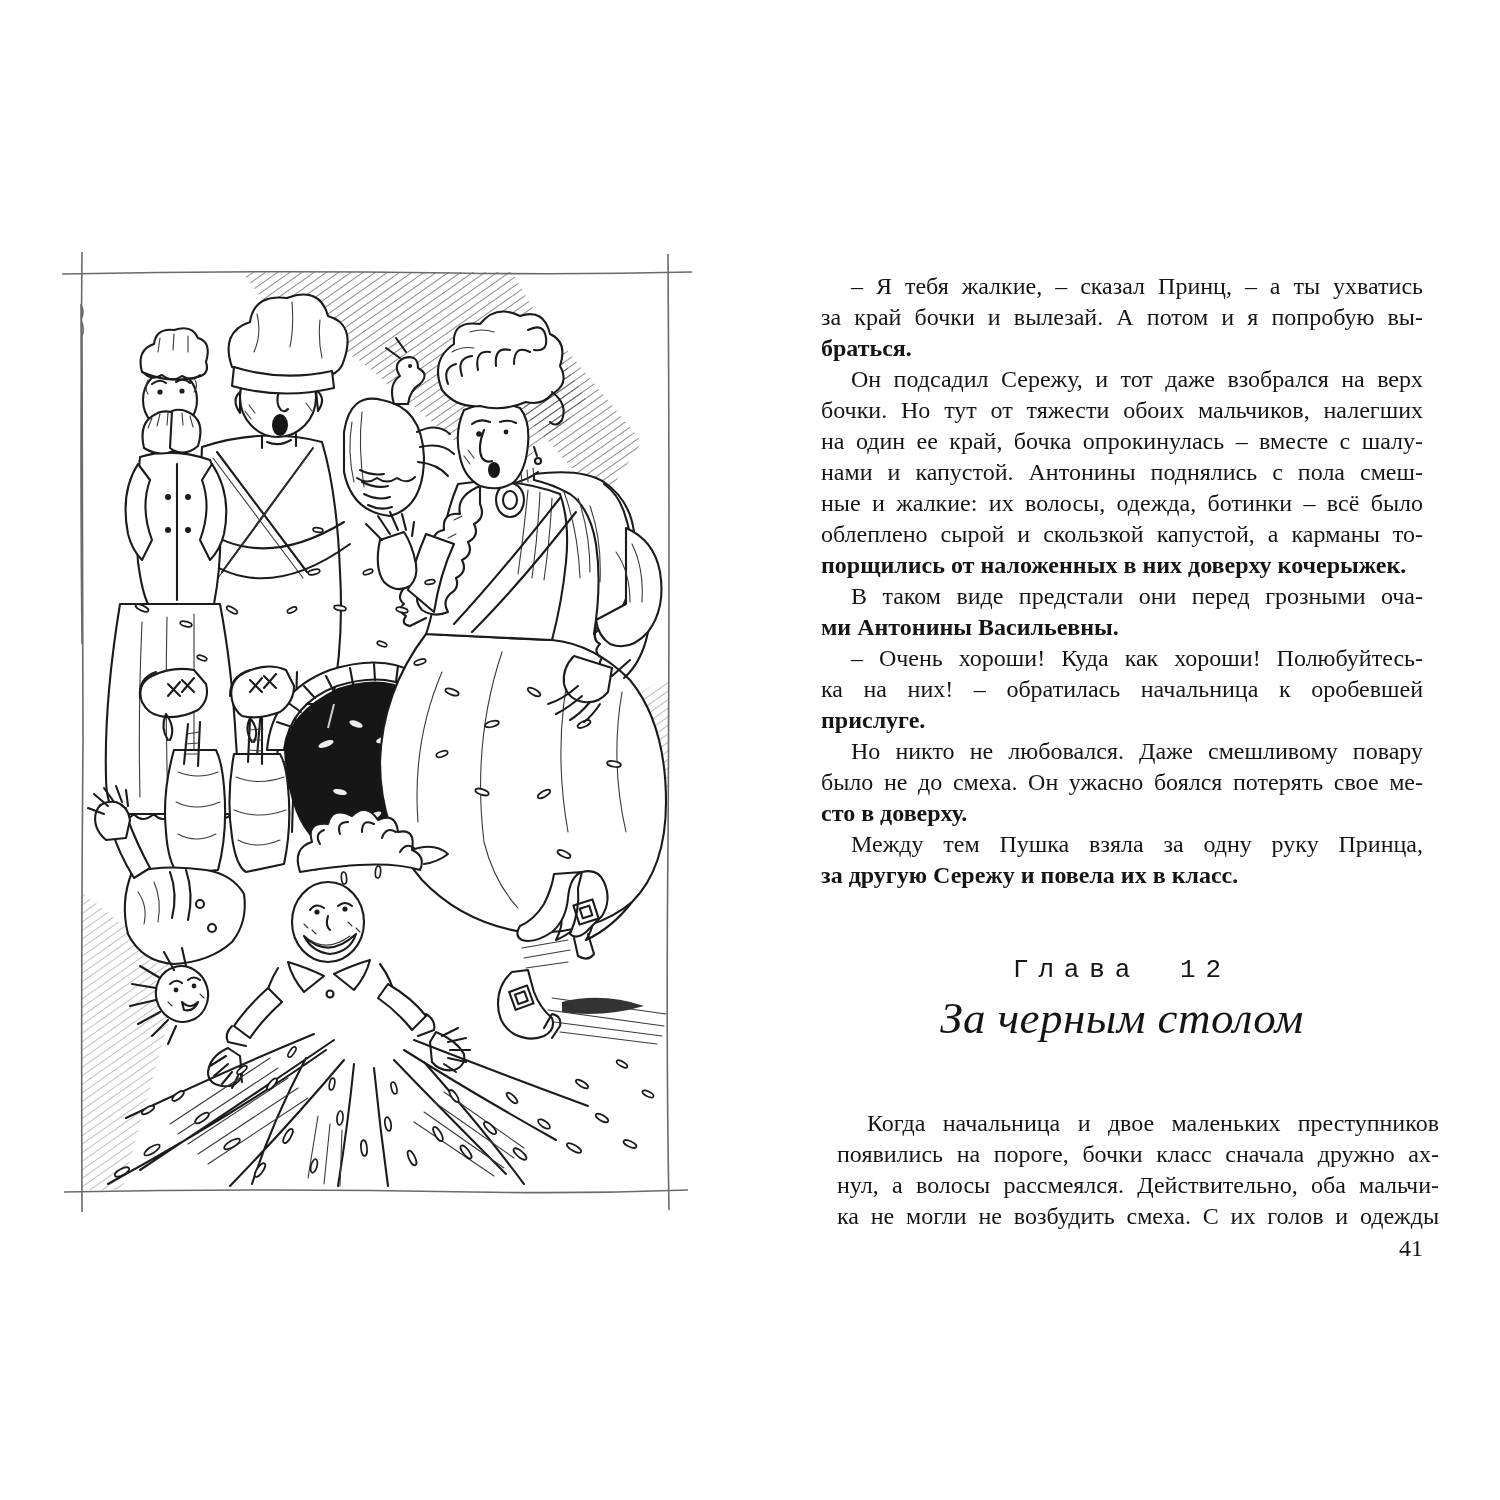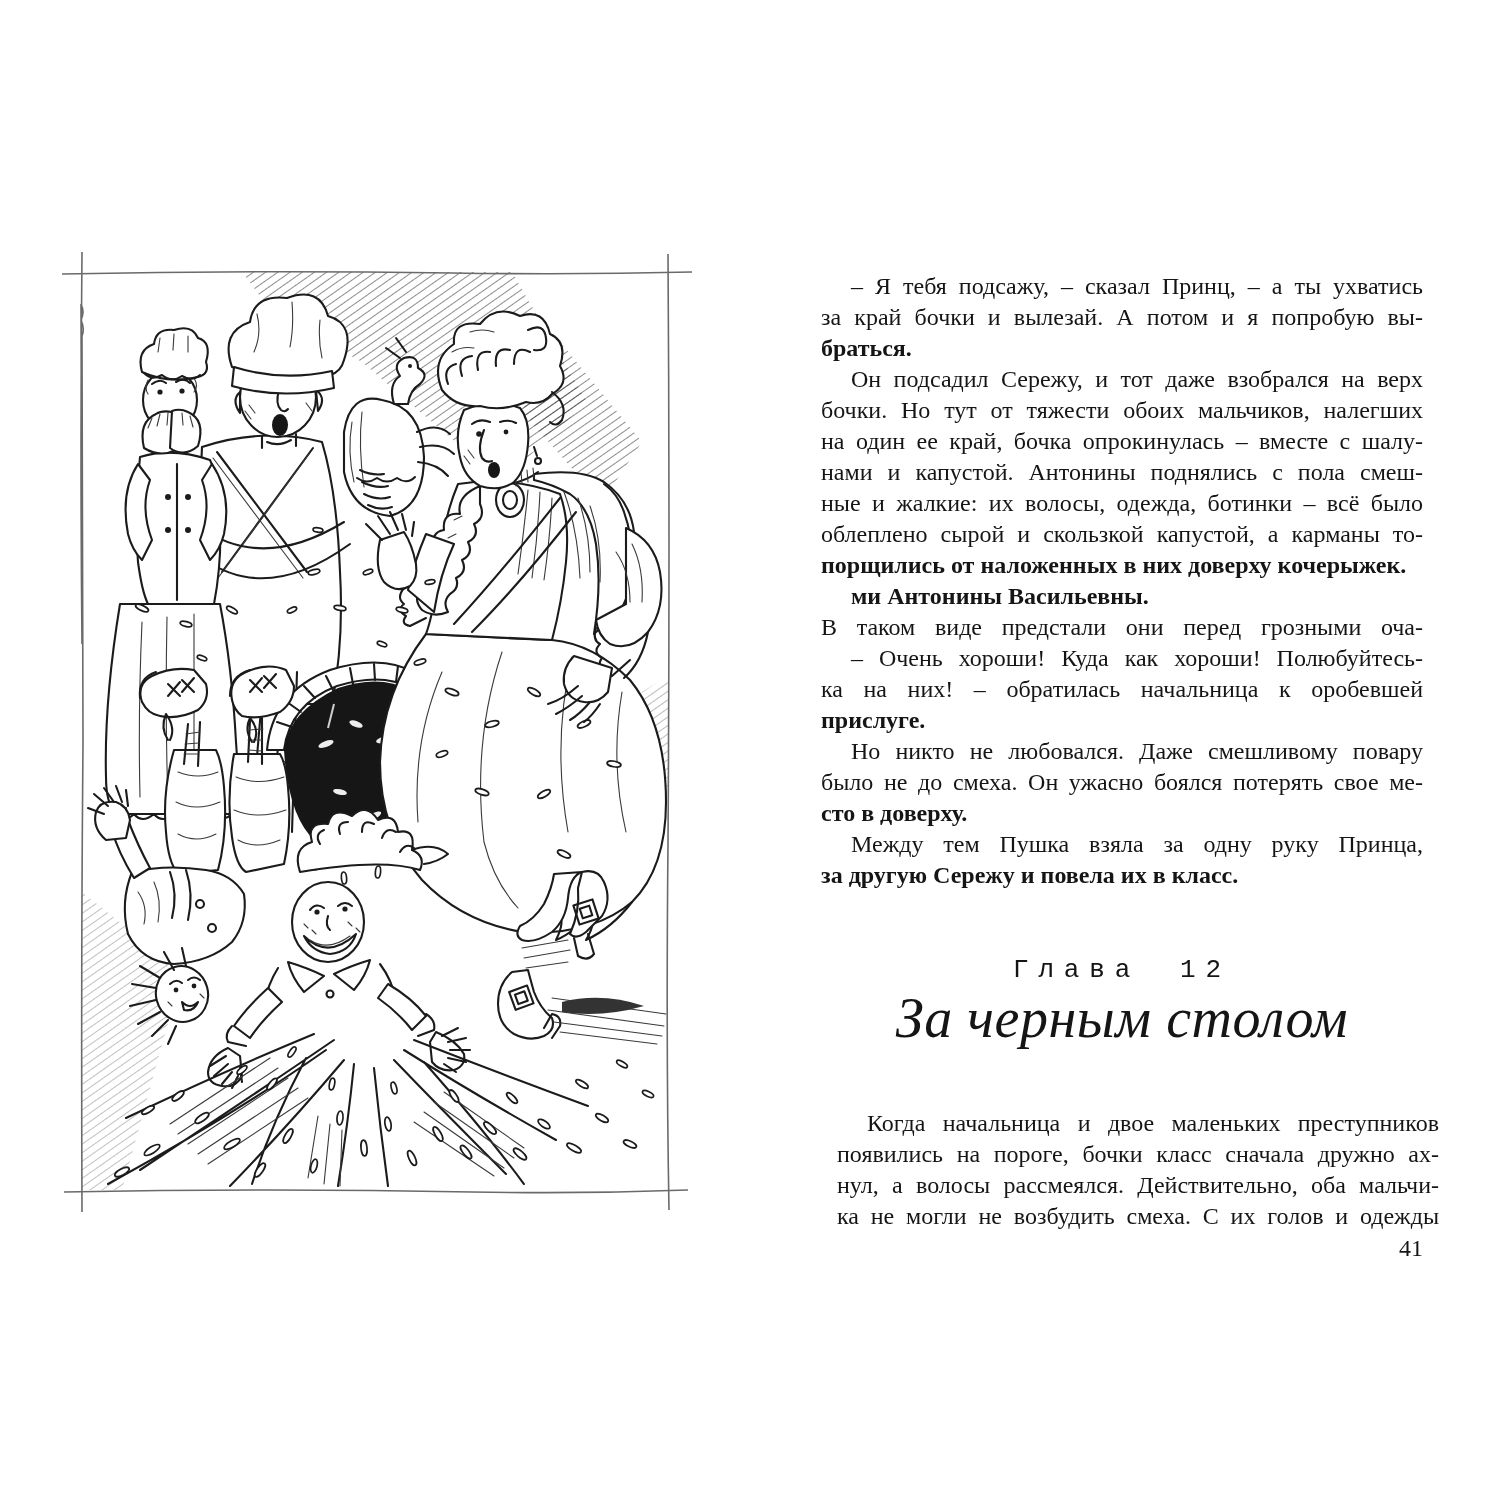--- a/index.html
+++ b/index.html
@@ -23,21 +23,21 @@
   
   .tblock{position:absolute;left:821px;width:602px;font-size:24px;line-height:31px;}
   .line{text-align:justify;text-align-last:justify;white-space:normal;}
   .line.pl{text-align-last:left;font-weight:bold;}
   .para .line:first-child{text-indent:30px;}
   #block1{top:271px;}
   #block2{top:1108px;margin-left:16px;}
   .chapter-label{position:absolute;left:821px;top:954px;width:602px;text-align:center;
        font-size:26px;line-height:32px;letter-spacing:.38em;word-spacing:.55em;font-family:Liberation Mono, monospace;}
   .chapter-title{position:absolute;left:821px;top:992px;width:602px;text-align:center;
-       font-style:italic;font-size:56px;line-height:52px;letter-spacing:.01em;}
+       font-style:italic;font-size:45px;line-height:52px;letter-spacing:.01em;}
   .pagenum{position:absolute;left:821px;top:1214px;width:602px;text-align:right;
        font-size:24px;line-height:28px;margin-top:20px;}
 </style>
 </head>
 <body>
 
 <div class="page">
   <div class="illu">
   <svg viewBox="0 0 650 980" xmlns="http://www.w3.org/2000/svg">
     <defs>
@@ -326,36 +326,36 @@
       <path class="frame" d="M30,8 Q28,200 30,400 L29,60 Q33,68 29,76 Q33,84 30,92 L31,500 Q29,720 30,968"></path>
       <path class="frame" d="M616,10 Q618,300 616,600 Q614,800 617,966"></path>
     </g>
   </svg>
   </div>
 </div>
 
 <div class="page">
   <div id="block1" class="tblock">
       <div class="para">
-        <div class="line">– Я тебя подсажу, – сказал Принц, – а ты ухватись</div>
+        <div class="line">– Я тебя жалкие, – сказал Принц, – а ты ухватись</div>
         <div class="line">за край бочки и вылезай. А потом и я попробую вы-</div>
         <div class="line pl">браться.</div>
       </div>
       <div class="para">
         <div class="line">Он подсадил Сережу, и тот даже взобрался на верх</div>
         <div class="line">бочки. Но тут от тяжести обоих мальчиков, налегших</div>
         <div class="line">на один ее край, бочка опрокинулась – вместе с шалу-</div>
         <div class="line">нами и капустой. Антонины поднялись с пола смеш-</div>
         <div class="line">ные и жалкие: их волосы, одежда, ботинки – всё было</div>
         <div class="line">облеплено сырой и скользкой капустой, а карманы то-</div>
         <div class="line pl">порщились от наложенных в них доверху кочерыжек.</div>
       </div>
       <div class="para">
+        <div class="line">В таком виде предстали они перед грозными оча-</div>
         <div class="line pl">ми Антонины Васильевны.</div>
-        <div class="line">В таком виде предстали они перед грозными оча-</div>
       </div>
       <div class="para">
         <div class="line">– Очень хороши! Куда как хороши! Полюбуйтесь-</div>
         <div class="line">ка на них! – обратилась начальница к оробевшей</div>
         <div class="line pl">прислуге.</div>
       </div>
       <div class="para">
         <div class="line">Но никто не любовался. Даже смешливому повару</div>
         <div class="line">было не до смеха. Он ужасно боялся потерять свое ме-</div>
         <div class="line pl">сто в доверху.</div>

